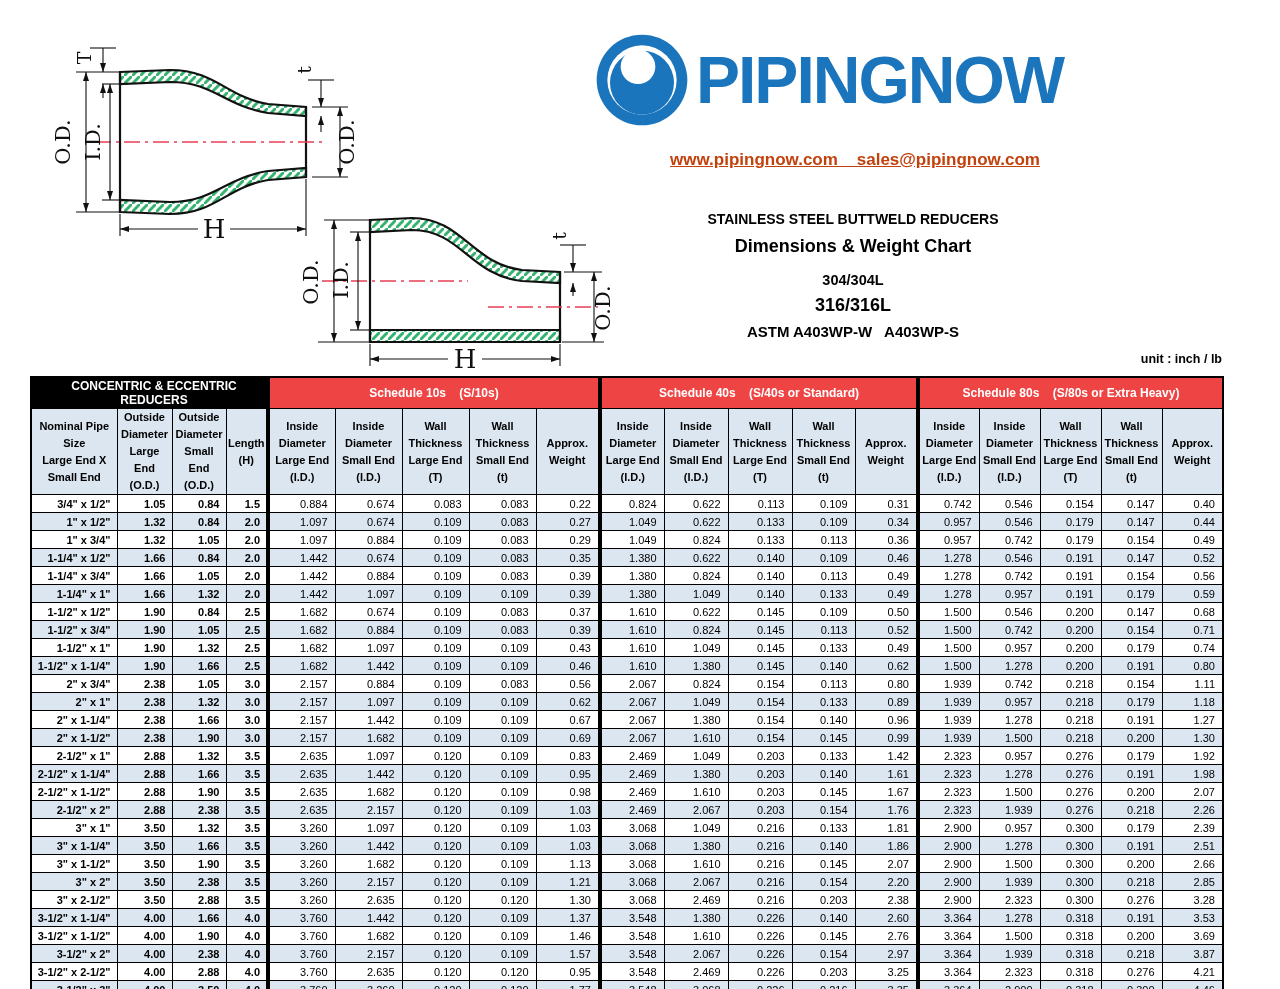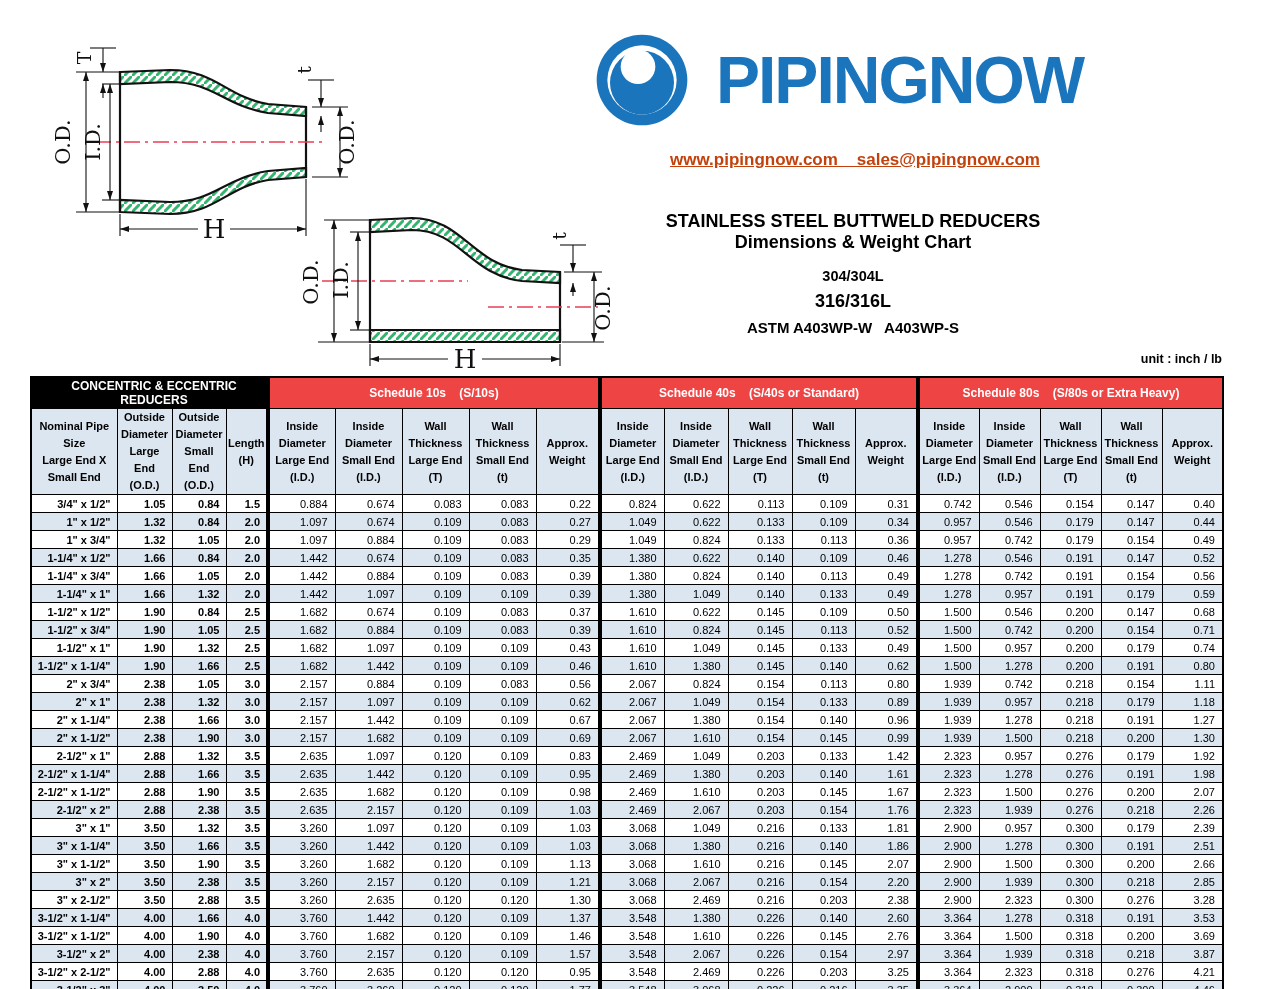--- a/index.html
+++ b/index.html
@@ -1,28 +1,28 @@
 <!DOCTYPE html>
 <html><head>
 <meta charset="utf-8">
 <style>
   html,body { margin:0; padding:0; background:#fff; }
   .sheet { position:relative; width:1280px; height:989px; background:#fff; overflow:hidden;
            font-family:"Liberation Sans", sans-serif; color:#000; }
 
   
-  .logo-row { position:absolute; left:594px; top:32px; display:flex; align-items:flex-start;gap:20px; }
+  .logo-row { position:absolute; left:594px; top:32px; display:flex; align-items:flex-start; }
   .logo-mark { width:96px; height:96px; }
   .logo-word { font-size:66px; font-weight:bold; letter-spacing:-2px; color:#1b75bc; margin-left:6px; line-height:96px; }
   .contact { position:absolute; left:620px; top:150px; width:470px; text-align:center;
              font-size:17px; font-weight:bold; color:#c2410c; }
   .contact span { text-decoration:underline; white-space:pre; }
   .titleblock { position:absolute; left:628px; top:211px; width:450px; text-align:center; }
-  .t1 { font-size:18px; font-weight:bold; }
-  .t2 { font-size:18px; font-weight:bold; }
+  .t1 { font-size:14px; font-weight:bold; }
+  .t2 { font-size:18px; font-weight:bold; margin-top:9px; }
   .t3 { font-size:14.5px; font-weight:bold; margin-top:15px; }
   .t4 { font-size:18px; font-weight:bold; margin-top:7px; }
   .t5 { font-size:15px; font-weight:bold; margin-top:7px; white-space:pre; }
   .unitnote { position:absolute; right:58px; top:352px; font-size:12.5px; font-weight:bold; }
 
   
   .diagrams { position:absolute; left:20px; top:12px; }
 
   
   table.spec { position:absolute; left:30px; top:376px; border-collapse:collapse;

